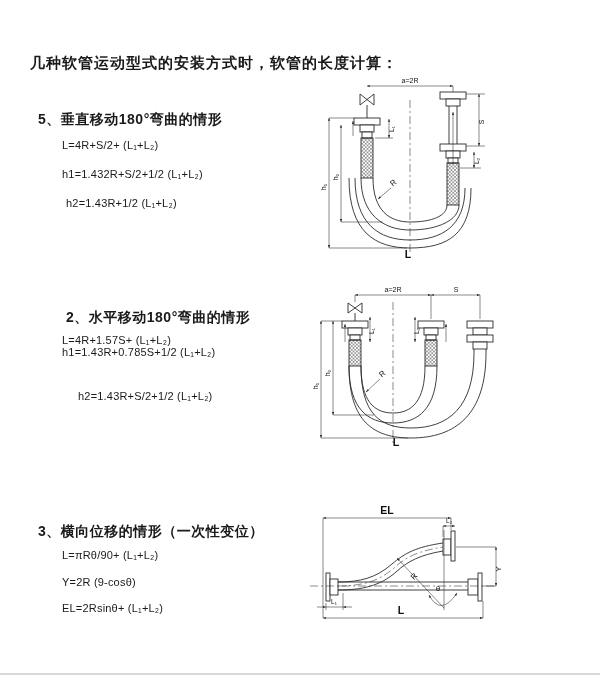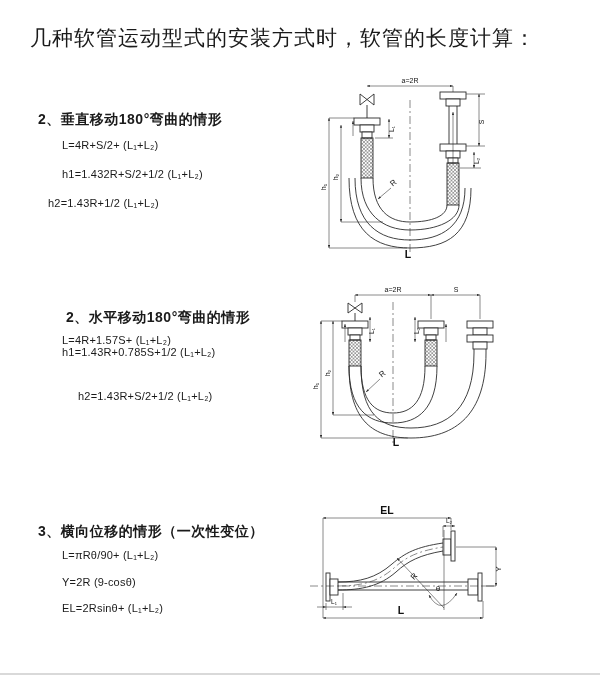--- a/index.html
+++ b/index.html
@@ -1,40 +1,40 @@
 <!DOCTYPE html>
 <html><head>
 <meta charset="utf-8">
 <style>
   html,body{margin:0;padding:0;background:#ffffff;}
   body{width:600px;height:675px;position:relative;overflow:hidden;
        font-family:"Liberation Sans",sans-serif;color:#1a1a1a;}
   .abs{position:absolute;}
-  .title{font-size:21px;font-weight:400;letter-spacing:1px;}
+  .title{font-size:15px;font-weight:700;letter-spacing:1px;margin-top:30px;}
   .sec-head{font-size:14px;font-weight:700;letter-spacing:0.5px;}
   .formula{font-size:11px;font-weight:400;letter-spacing:0.2px;}
   svg text{font-family:"Liberation Sans",sans-serif;fill:#111;}
   svg .ln{stroke:#2b2b2b;stroke-width:0.9;fill:none;}
   svg .dim{stroke:#2b2b2b;stroke-width:0.55;fill:none;}
   svg .cl{stroke:#2b2b2b;stroke-width:0.55;fill:none;stroke-dasharray:8 3 2 3;}
   svg .part{fill:#ffffff;stroke:#2b2b2b;stroke-width:0.9;}
   svg .dl{font-size:7px;}
   svg .dl2{font-size:6.5px;}
   svg .dly{font-size:8px;}
   svg .big{font-size:10.5px;font-weight:700;}
 </style>
 </head>
 <body>
 
 <div class="title abs" style="left:30px;top:24px;">几种软管运动型式的安装方式时，软管的长度计算：</div>
 
-<div class="sec-head abs" style="left:38px;top:111px;">2、垂直移动180°弯曲的情形</div>
+<div class="sec-head abs" style="left:38px;top:111px;">5、垂直移动180°弯曲的情形</div>
 <div class="formula abs" style="left:62px;top:139px;">L=4R+S/2+ (L₁+L₂)</div>
 <div class="formula abs" style="left:62px;top:168px;">h1=1.432R+S/2+1/2 (L₁+L₂)</div>
-<div class="formula abs" style="left:48px;top:197px;">h2=1.43R+1/2 (L₁+L₂)</div>
+<div class="formula abs" style="left:66px;top:197px;">h2=1.43R+1/2 (L₁+L₂)</div>
 
 <div class="sec-head abs" style="left:38px;top:309px;margin-left:28px;">2、水平移动180°弯曲的情形</div>
 <div class="formula abs" style="left:62px;top:334px;">L=4R+1.57S+ (L₁+L₂)</div>
 <div class="formula abs" style="left:62px;top:346px;">h1=1.43R+0.785S+1/2 (L₁+L₂)</div>
 <div class="formula abs" style="left:78px;top:390px;text-align:center;">h2=1.43R+S/2+1/2 (L₁+L₂)</div>
 
 <div class="sec-head abs" style="left:38px;top:523px;text-align:center;">3、横向位移的情形（一次性变位）</div>
 <div class="formula abs" style="left:62px;top:549px;">L=πRθ/90+ (L₁+L₂)</div>
 <div class="formula abs" style="left:62px;top:576px;">Y=2R (9-cosθ)</div>
 <div class="formula abs" style="left:62px;top:602px;">EL=2Rsinθ+ (L₁+L₂)</div>

